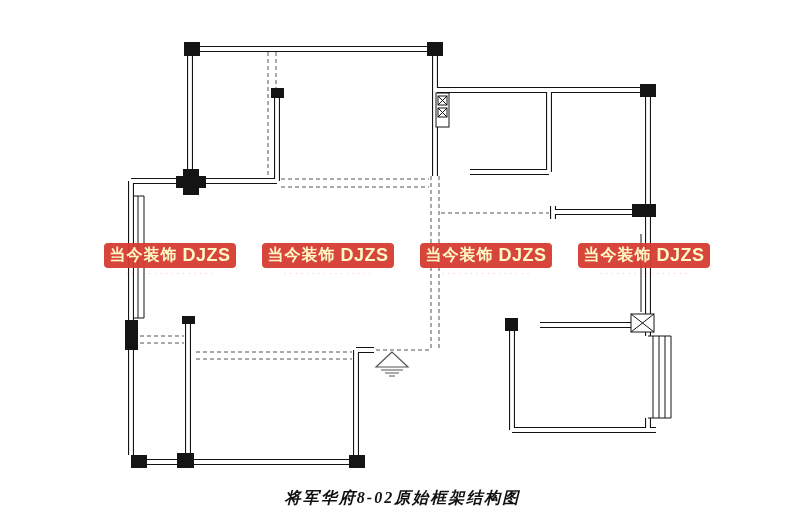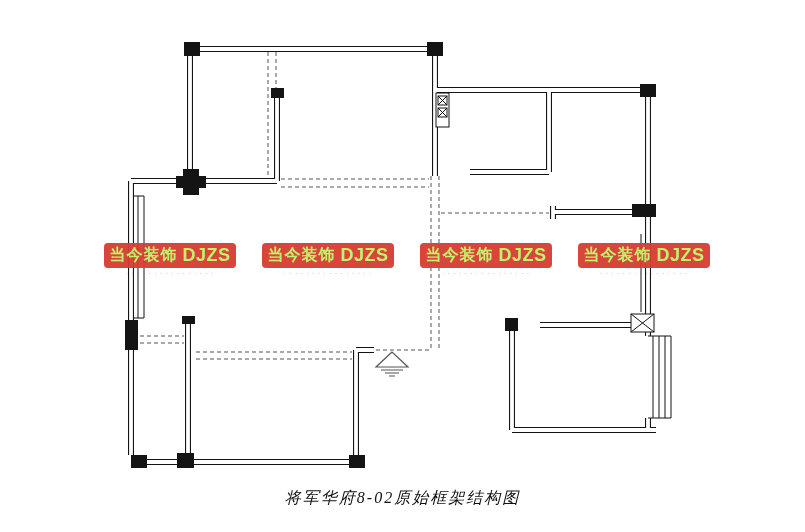--- a/index.html
+++ b/index.html
@@ -5,30 +5,30 @@
   html,body{margin:0;padding:0;background:#fff;}
   .stage{
     position:relative;width:805px;height:532px;background:#ffffff;overflow:hidden;
     font-family:"Liberation Sans", sans-serif;
   }
   .plan-svg{position:absolute;left:0;top:0;}
   
   .wm{position:absolute;top:243px;width:132px;}
   .wm-badge{
     height:25px;border-radius:4px;display:flex;align-items:center;justify-content:center;
-    gap:5px;color:#bef264;opacity:0.95;
+    gap:5px;color:#fef9c3;opacity:0.95;
   }
   .wm-brand{font-size:16px;font-weight:bold;letter-spacing:1px;white-space:nowrap;}
   .wm-en{font-size:18px;font-weight:800;letter-spacing:0.5px;}
   .wm-sub{margin-top:2px;text-align:center;font-size:6px;line-height:7px;letter-spacing:1px;overflow:hidden;white-space:nowrap;}
   .wm1{left:104px}.wm2{left:262px}.wm3{left:420px}.wm4{left:578px}
   
   .caption{
     position:absolute;left:0;right:0;top:488px;text-align:center;
-    font-family:"Liberation Serif", serif;font-style:italic;font-weight:normal;
+    font-family:"Liberation Serif", serif;font-style:italic;font-weight:bold;
     font-size:16px;letter-spacing:2px;color:#111;
   }
 </style>
 </head>
 <body>
 
 <div class="stage">
 
   <svg class="plan-svg" width="805" height="532" viewBox="0 0 805 532">
 

